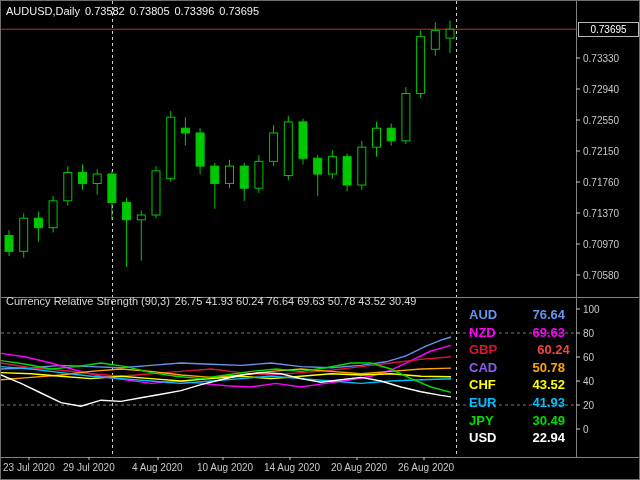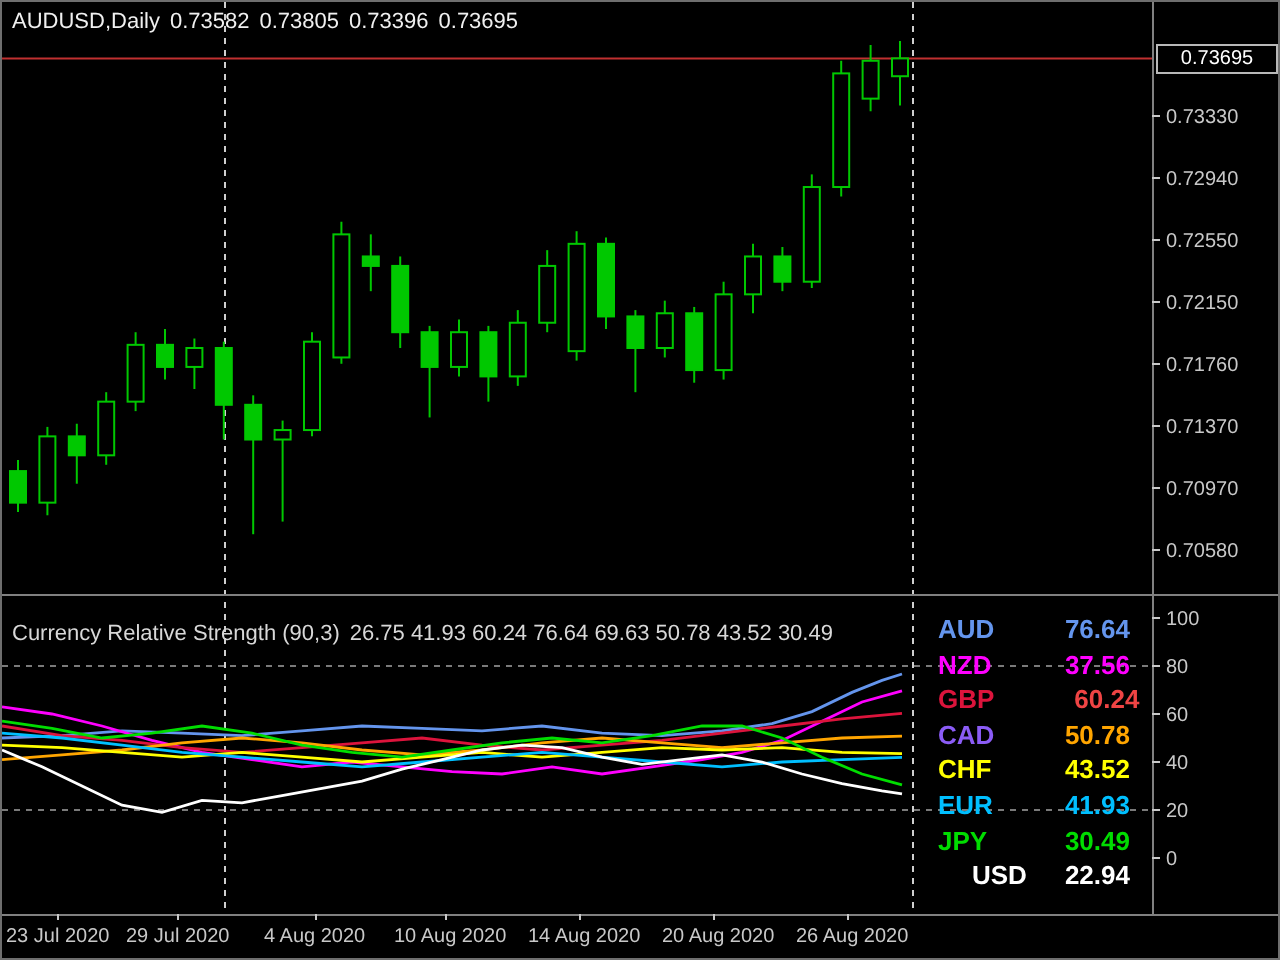--- a/index.html
+++ b/index.html
@@ -8,21 +8,21 @@
     position:relative; width:640px; height:480px;
     background:#000; border:1px solid #6e6e6e; overflow:hidden;
   }
   #chart-svg { position:absolute; left:0; top:0; }
   .main-header {
     position:absolute; left:5px; top:4px;
     font-size:11px; color:#f0f0f0; white-space:nowrap;
   }
   .main-header span { margin-right:5px; }
   .ind-header {
-    position:absolute; left:5px; top:310px;
+    position:absolute; left:5px; top:294px;
     font-size:11px; color:#d8d8d8; white-space:nowrap;
   }
   .ind-header span { margin-right:5px; }
   .price-box {
     position:absolute; left:577px; top:21px; width:61px; height:15px;
     background:#000; border:1px solid #b8b8b8; color:#fff;
     font-size:10px; display:flex; align-items:center; justify-content:center;
   }
   .legend {
     position:absolute; left:468px; top:305px; width:96px;
@@ -189,21 +189,21 @@
     <span>Currency Relative Strength (90,3)</span><span>26.75 41.93 60.24 76.64 69.63 50.78 43.52 30.49</span>
   </div>
 
   <div class="legend" id="legend">
       <div class="lg-row">
         <span style="color: rgb(100, 149, 237);">AUD</span>
         <span style="color: rgb(100, 149, 237);">76.64</span>
       </div>
       <div class="lg-row">
         <span style="color: rgb(255, 0, 255);">NZD</span>
-        <span style="color: rgb(255, 0, 255);">37.56</span>
+        <span style="color: rgb(255, 0, 255);">69.63</span>
       </div>
       <div class="lg-row">
         <span style="color: rgb(220, 20, 60);">GBP</span>
         <span style="color: #ef4444; margin-left: 40px;">60.24</span>
       </div>
       <div class="lg-row">
         <span style="color: #8b5cf6;">CAD</span>
         <span style="color: rgb(255, 165, 0);">50.78</span>
       </div>
       <div class="lg-row">
@@ -212,18 +212,18 @@
       </div>
       <div class="lg-row">
         <span style="color: rgb(0, 191, 255); text-align: right;">EUR</span>
         <span style="color: rgb(0, 191, 255);">41.93</span>
       </div>
       <div class="lg-row">
         <span style="color: rgb(0, 221, 0);">JPY</span>
         <span style="color: rgb(0, 221, 0); text-align: right;">30.49</span>
       </div>
       <div class="lg-row">
-        <span style="color: rgb(255, 255, 255); margin-left: 17px;">USD</span>
+        <span style="color: rgb(255, 255, 255);">USD</span>
         <span style="color: rgb(255, 255, 255);">22.94</span>
       </div>
     </div>
 
 </div>
 
 </body></html>

